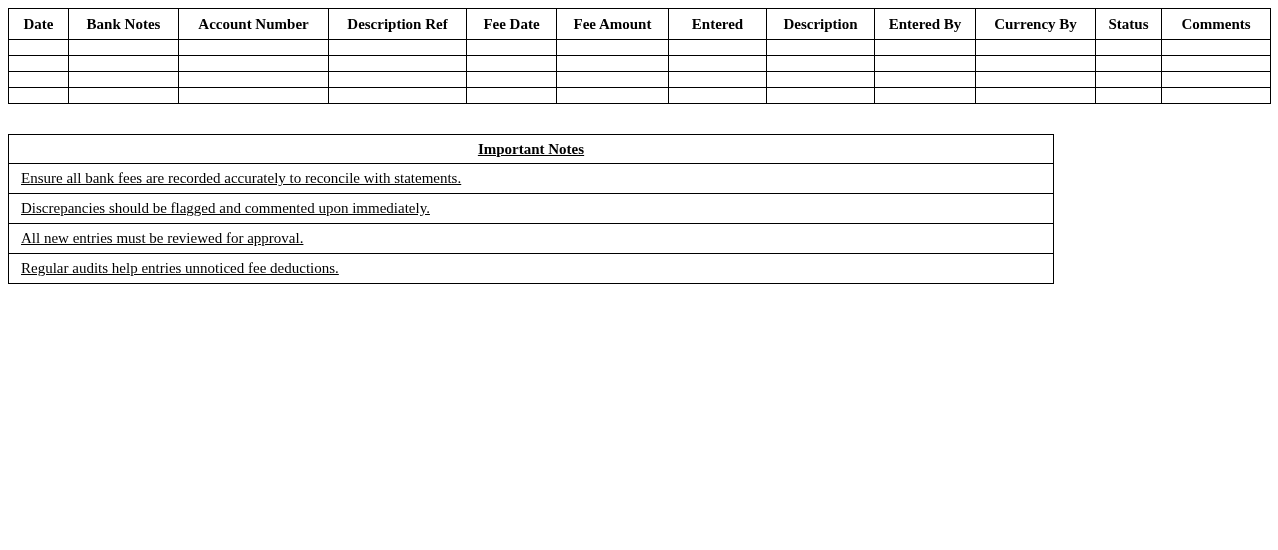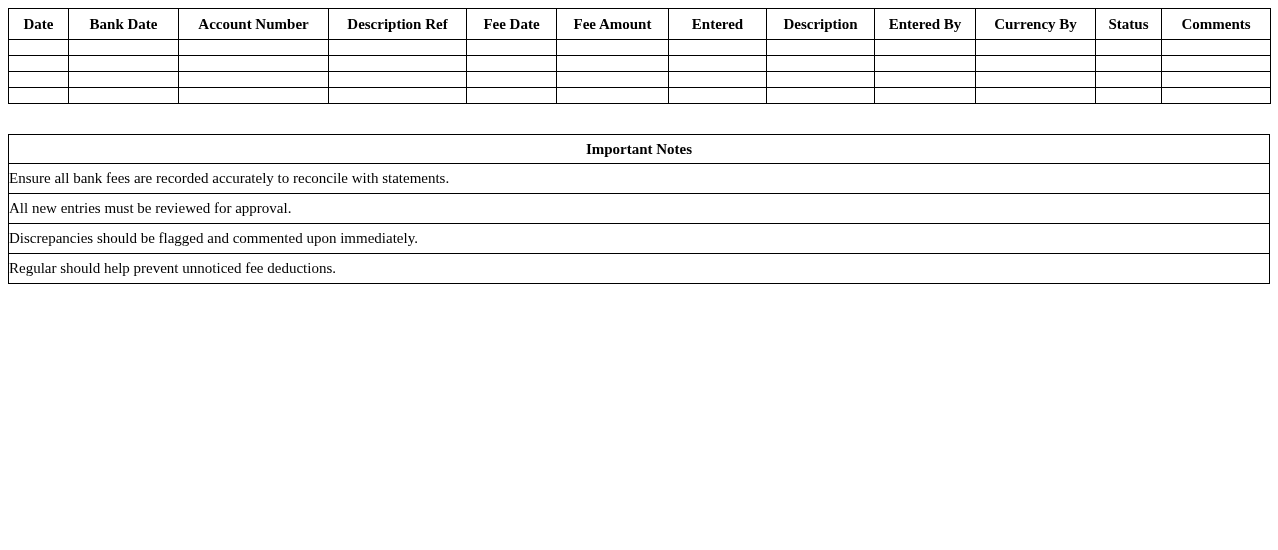--- a/index.html
+++ b/index.html
@@ -43,37 +43,38 @@
   }
   table.entries td {
     height: 15px;
   }
   .spacer {
     height: 30px;
   }
   table.notes {
     border-collapse: collapse;
     table-layout: fixed;
-    width: 1262px;
+    width: 1046px;
+    text-decoration: underline;
   }
   table.notes th {
     border: 1px solid #000000;
     font-size: 15px;
     font-weight: bold;
     text-align: center;
     height: 28px;
     padding: 0 6px;
   }
   table.notes td {
     border: 1px solid #000000;
     font-size: 15px;
     font-weight: normal;
     text-align: left;
     height: 29px;
-    padding: 0 0;
+    padding: 0 12px;
   }
 </style>
 </head>
 <body>
 
 <div class="page">
 
   <table class="entries">
     <colgroup>
       <col style="width:60px">
@@ -85,21 +86,21 @@
       <col style="width:98px">
       <col style="width:108px">
       <col style="width:101px">
       <col style="width:120px">
       <col style="width:66px">
       <col style="width:109px">
     </colgroup>
     <thead>
       <tr>
         <th>Date</th>
-        <th>Bank Date</th>
+        <th>Bank Notes</th>
         <th>Account Number</th>
         <th>Description Ref</th>
         <th>Fee Date</th>
         <th>Fee Amount</th>
         <th>Entered</th>
         <th>Description</th>
         <th>Entered By</th>
         <th>Currency By</th>
         <th>Status</th>
         <th>Comments</th>
@@ -171,24 +172,24 @@
     <thead>
       <tr>
         <th>Important Notes</th>
       </tr>
     </thead>
     <tbody>
       <tr>
         <td>Ensure all bank fees are recorded accurately to reconcile with statements.</td>
       </tr>
       <tr>
+        <td>Discrepancies should be flagged and commented upon immediately.</td>
+      </tr>
+      <tr>
         <td>All new entries must be reviewed for approval.</td>
       </tr>
       <tr>
-        <td>Discrepancies should be flagged and commented upon immediately.</td>
-      </tr>
-      <tr>
-        <td>Regular should help prevent unnoticed fee deductions.</td>
+        <td>Regular audits help entries unnoticed fee deductions.</td>
       </tr>
     </tbody>
   </table>
 
 </div>
 
 </body></html>

